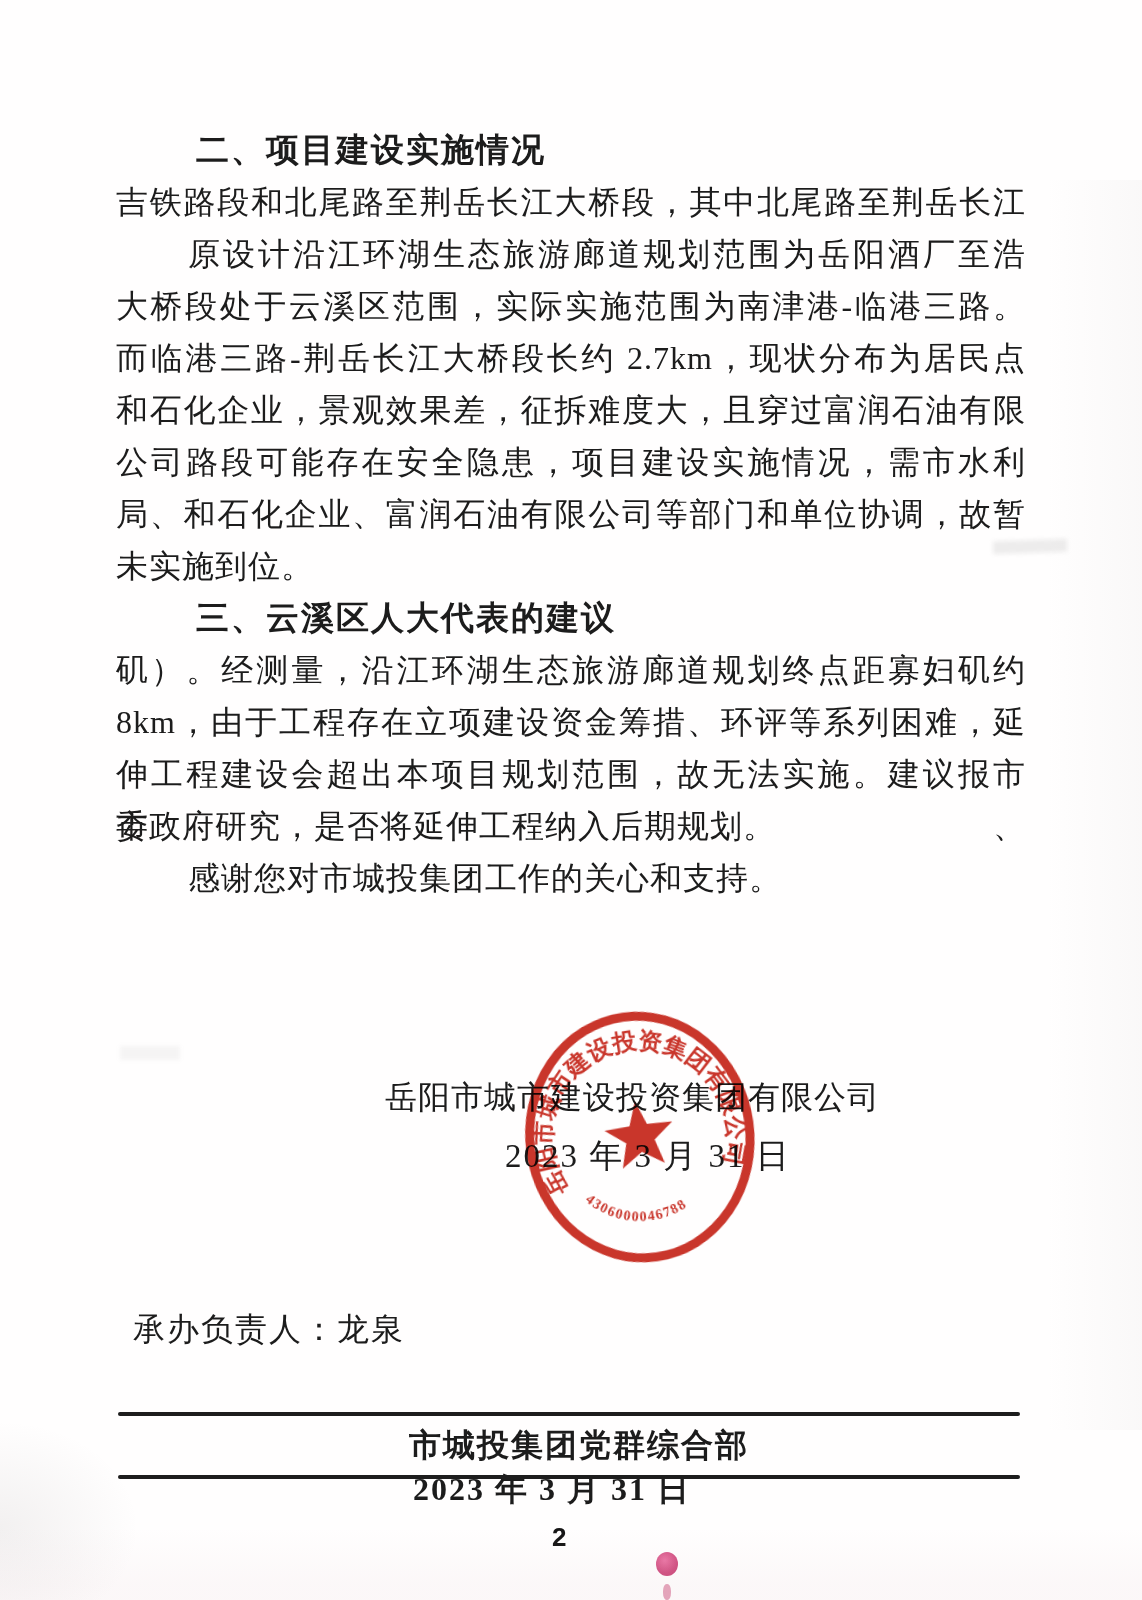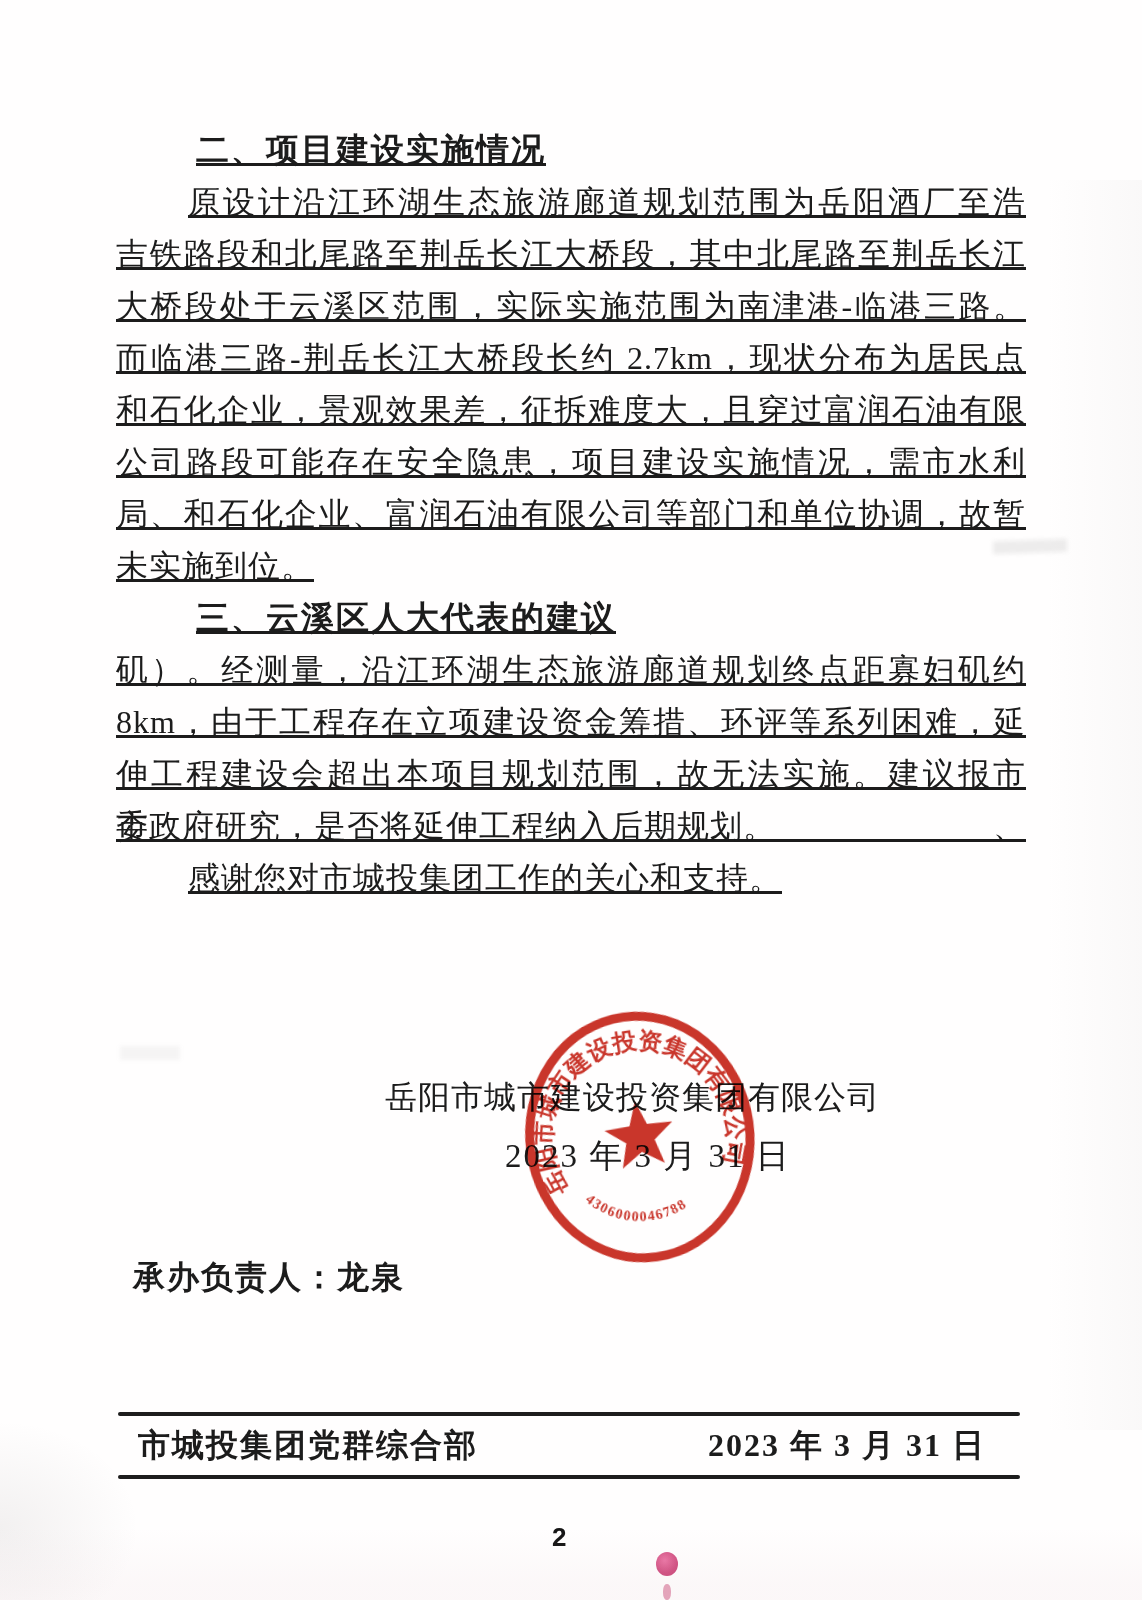--- a/index.html
+++ b/index.html
@@ -7,21 +7,21 @@
     position:relative;
     width:1142px;height:1600px;
     margin:0 auto;
     background:#fffefe;
     overflow:hidden;
     font-family:"Liberation Serif", serif;
     color:#1c1c1c;
   }
   
   #content{
-    position:absolute;left:116px;top:124px;width:910px;text-decoration:underline;
+    position:absolute;left:116px;top:124px;width:910px;
   }
   .line{
     font-size:32px;
     line-height:52px;
     height:52px;
     letter-spacing:1px;
   }
   .j{ text-align:justify; text-align-last:justify; }
   .short{ text-align:left; text-align-last:left; }
   .indent{ text-indent:72px;text-align:center; }
@@ -48,34 +48,34 @@
     mix-blend-mode:multiply;
     opacity:.93;
     transform:rotate(-8deg);
     filter:blur(.3px);
   }
   
   .contact{
     position:absolute;left:133px;
     font-size:32px;letter-spacing:2px;white-space:nowrap;
   }
-  #contact-1{ top:1256px;font-weight:bold; }
+  #contact-1{ top:1308px; }
   #contact-2{ top:1301px; }
   
   .footer-rule{
     position:absolute;left:118px;width:902px;height:4px;
     background:#1d1d1d;border-radius:2px;
   }
   #footer-rule-top{ top:1412px; }
   #footer-rule-bottom{ top:1475px; }
   #footer-row{
     position:absolute;left:118px;top:1424px;width:902px;
     display:flex;justify-content:space-between;align-items:center;
     padding:0;box-sizing:border-box;
-    font-size:32px;font-weight:600;letter-spacing:2px;
+    font-size:32px;font-weight:600;letter-spacing:2px;flex-direction:column;
   }
   #footer-dept{ margin-left:20px; white-space:nowrap; }
   #footer-date{ margin-right:34px; white-space:nowrap; }
   
   #page-number{
     position:absolute;left:552px;top:1522px;
     font-family:"Liberation Sans", sans-serif;
     font-size:26px;font-weight:700;color:#151515;
   }
   
@@ -110,22 +110,22 @@
     background:rgba(120,120,120,.07);filter:blur(2px);
   }
 </style>
 </head>
 <body>
 
 <div id="page">
 
   <div id="content">
       <div class="line heading">二、项目建设实施情况</div>
+      <div class="line j">吉铁路段和北尾路至荆岳长江大桥段，其中北尾路至荆岳长江</div>
       <div class="line j indent">原设计沿江环湖生态旅游廊道规划范围为岳阳酒厂至浩</div>
-      <div class="line j">吉铁路段和北尾路至荆岳长江大桥段，其中北尾路至荆岳长江</div>
       <div class="line j">大桥段处于云溪区范围，实际实施范围为南津港-临港三路。</div>
       <div class="line j">而临港三路-荆岳长江大桥段长约 2.7km，现状分布为居民点</div>
       <div class="line j">和石化企业，景观效果差，征拆难度大，且穿过富润石油有限</div>
       <div class="line j">公司路段可能存在安全隐患，项目建设实施情况，需市水利</div>
       <div class="line j">局、和石化企业、富润石油有限公司等部门和单位协调，故暂</div>
       <div class="line short">未实施到位。</div>
       <div class="line heading">三、云溪区人大代表的建议</div>
       <div class="line j">矶）。经测量，沿江环湖生态旅游廊道规划终点距寡妇矶约</div>
       <div class="line j">8km，由于工程存在立项建设资金筹措、环评等系列困难，延</div>
       <div class="line j">伸工程建设会超出本项目规划范围，故无法实施。建议报市委、</div>

